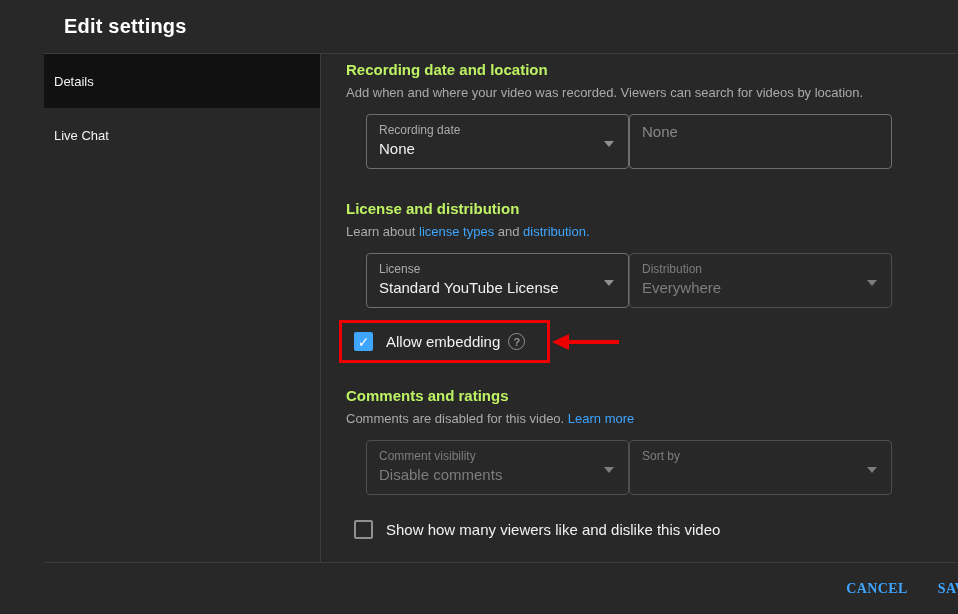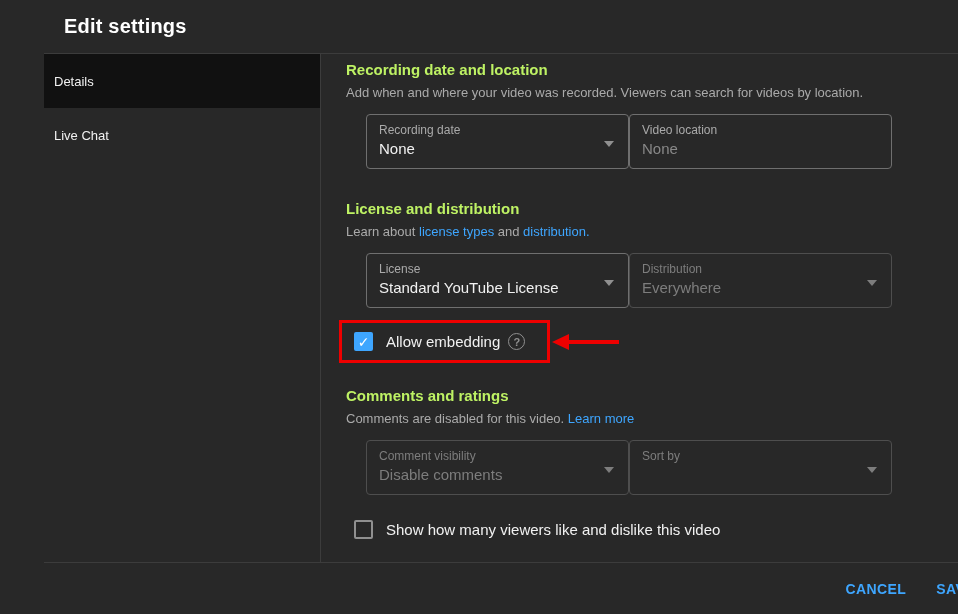--- a/index.html
+++ b/index.html
@@ -103,21 +103,21 @@
     position:absolute; left:3px; width:9px; top:404px; height:100px;
     background:#8f8f8f; border-radius:5px; cursor:pointer;
   }
 
   
   .footer {
     height:52px; flex:0 0 52px; border-top:1px solid #3c3c3c; background:#282828;
     display:flex; align-items:center; justify-content:flex-end; padding-right:27px; gap:30px;
   }
   .footer-btn {
-    background:none; border:none; color:#3ea6ff; font-family:Liberation Sans, sans-serif;
+    background:none; border:none; color:#3ea6ff; font-family:Liberation Serif, serif;
     font-size:14px; font-weight:700; letter-spacing:.4px; cursor:pointer;
   }
 </style>
 </head>
 <body>
 
 <div class="modal">
 
   <div class="header">
     <span class="header-title">Edit settings</span>
@@ -139,21 +139,20 @@
       <div class="section sec-recording">
         <div class="section-title">Recording date and location</div>
         <div class="section-sub">Add when and where your video was recorded. Viewers can search for videos by location.</div>
         <div class="field-row">
           <div class="field">
             <span class="flabel">Recording date</span>
             <span class="fvalue">None</span>
             <span class="caret"></span>
           </div>
           <div class="field">
-            <span class="flabel">Video location</span>
             <span class="fvalue placeholder">None</span>
           </div>
         </div>
       </div>
 
       <div class="section sec-license">
         <div class="section-title">License and distribution</div>
         <div class="section-sub"><span>Learn about </span><span class="link">license types</span><span> and </span><span class="link">distribution</span><span class="link">.</span></div>
         <div class="field-row">
           <div class="field">

